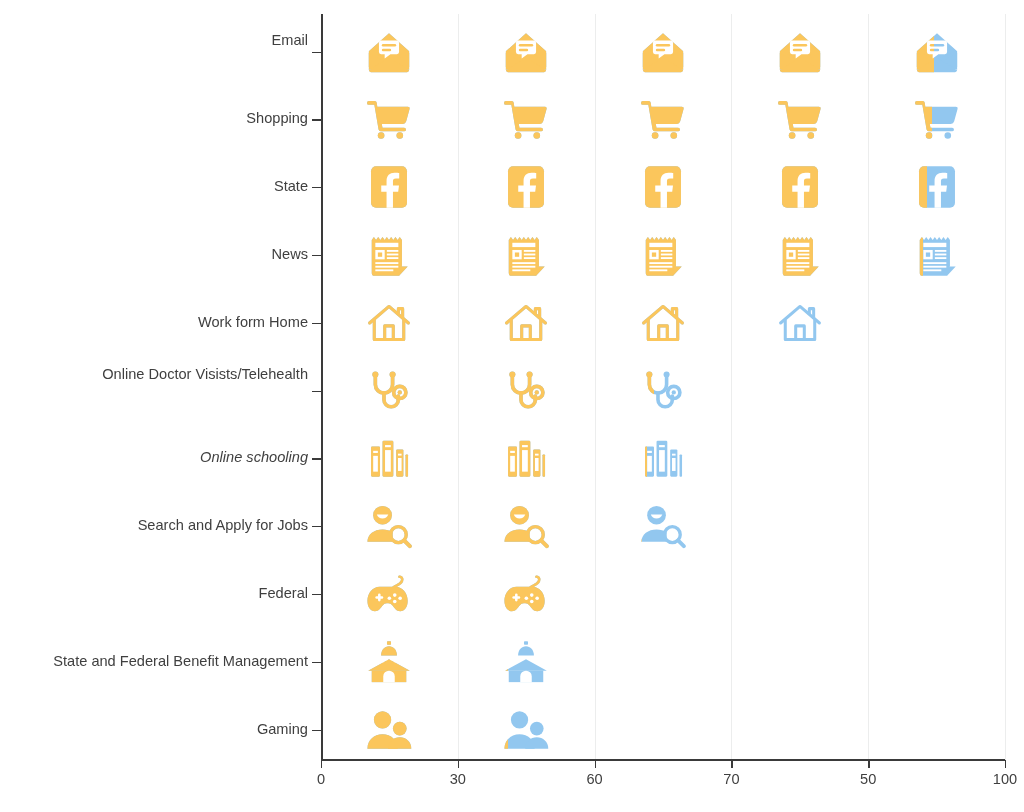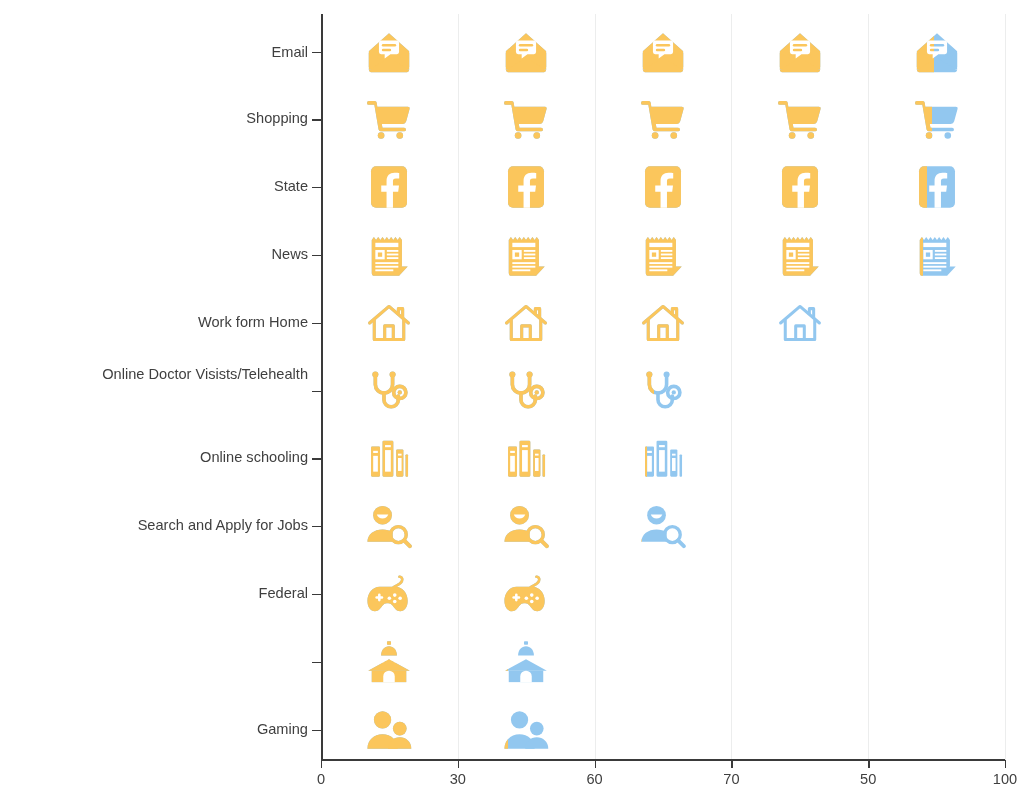--- a/index.html
+++ b/index.html
@@ -116,29 +116,30 @@
   }
   .picto .layer.back { z-index: 1; }
   .picto .layer.front { z-index: 2; }
 </style>
 </head>
 <body>
 
 <div id="chart-root">
 
   <div class="ylabels-col">
-      <div class="ylabel" style="top: 45px;">Email</div>
+      <div class="ylabel" style="top: 33px;">Email</div>
       <div class="ylabel" style="top: 111.3px;">Shopping</div>
       <div class="ylabel" style="top: 179.1px;">State</div>
       <div class="ylabel" style="top: 246.9px;">News</div>
       <div class="ylabel" style="top: 314.7px;">Work form Home</div>
       <div class="ylabel" style="top: 367px;">Online Doctor Visists/Telehealth</div>
-      <div class="ylabel" style="top: 450.3px;">Online schooling</div>
+      <div class="ylabel" style="top: 450.3px; font-style: italic;">Online schooling</div>
       <div class="ylabel" style="top: 518.1px;">Search and Apply for Jobs</div>
       <div class="ylabel" style="top: 585.9px;">Federal</div>
+      <div class="ylabel" style="top: 653.7px;">State and Federal Benefit Management</div>
       <div class="ylabel" style="top: 721.5px;">Gaming</div>
     </div>
 
   <div class="plot-area">
     <div id="gridlines">
         <div class="gridline" style="left: 136.8px;"></div>
         <div class="gridline" style="left: 273.6px;"></div>
         <div class="gridline" style="left: 410.4px;"></div>
         <div class="gridline" style="left: 547.2px;"></div>
         <div class="gridline" style="left: 684px;"></div>

